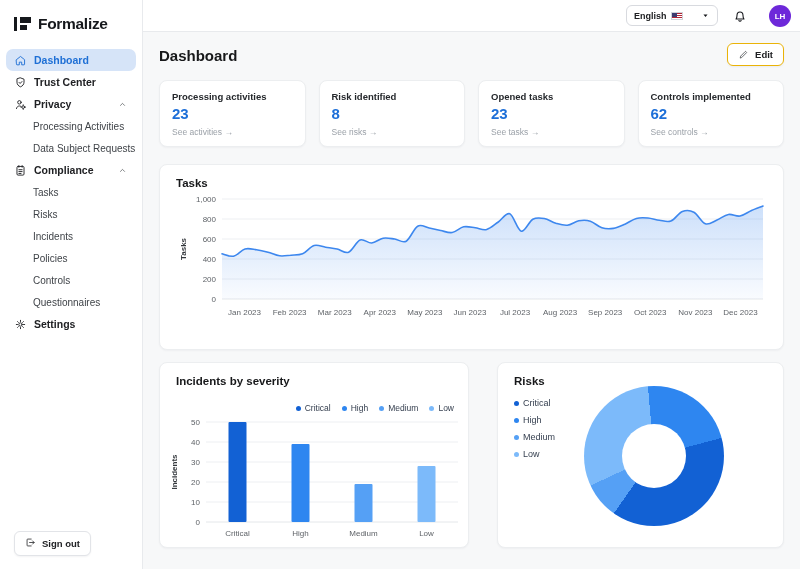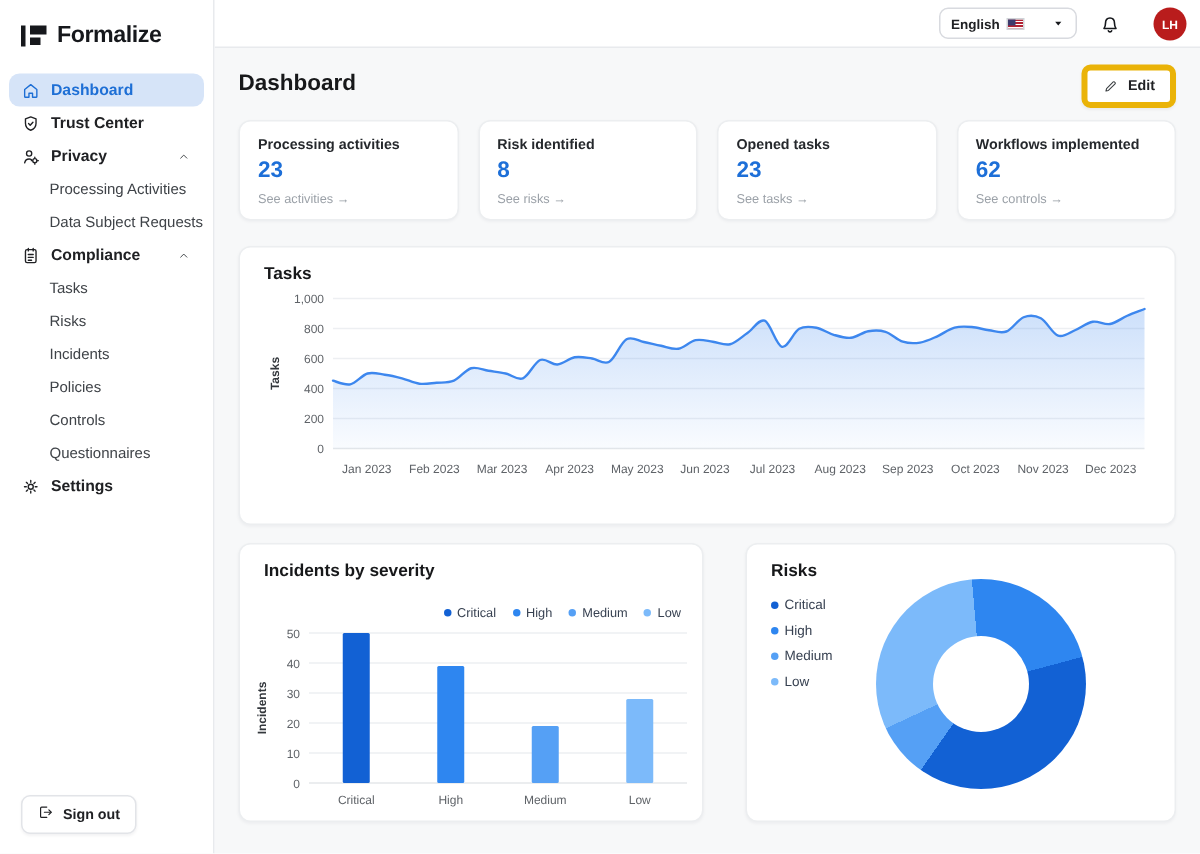--- a/index.html
+++ b/index.html
@@ -30,26 +30,26 @@
   .right { position:absolute; left:143px; top:0; width:657px; height:569px; }
   .topbar { position:relative; height:32px; background:#fff; border-bottom:1px solid #e8eaed; }
   .lang-select { position:absolute; right:82px; top:5px; width:92px; height:21px; border:1px solid #d8dadf; border-radius:6px; background:#fff; display:flex; align-items:center; padding:0 7px; gap:4px; cursor:pointer; }
   .lang-select .lbl { font-size:9px; font-weight:600; color:#202124; }
   .flag { position:relative; width:12px; height:8px; background:repeating-linear-gradient(#b22234 0 1px, #fff 1px 2px); border:0.5px solid #d0d3d8; }
   .flag i { position:absolute; left:0; top:0; width:5px; height:4px; background:#3c3b6e; }
   .lang-select .caret { margin-left:auto; display:inline-flex; color:#16181c; }
   .lang-select .caret svg { width:9px; height:9px; }
   .bell { position:absolute; right:52px; top:8px; width:16px; height:16px; color:#16181c; cursor:pointer; }
   .bell svg { width:16px; height:16px; }
-  .avatar { position:absolute; right:9px; top:5px; width:22px; height:22px; border-radius:50%; background:#b91c1c; color:#fff; font-size:8px; font-weight:700; display:flex; align-items:center; justify-content:center; cursor:pointer; }
+  .avatar { position:absolute; right:9px; top:5px; width:22px; height:22px; border-radius:50%; background:#6d28d9; color:#fff; font-size:8px; font-weight:700; display:flex; align-items:center; justify-content:center; cursor:pointer; }
 
   .main { position:absolute; left:0; top:32px; width:657px; height:537px; background:#f7f8f9; overflow:hidden; }
   .page-head { position:relative; padding:15px 16px 0; }
   .page-title { font-size:15px; font-weight:700; color:#17181a; }
-  .edit-btn { position:absolute; right:16px; top:11px; display:flex; align-items:center; gap:6px; background:#fff; border:4px solid #eab308; border-radius:6px; padding:5px 10px; font-size:9.5px; font-weight:600; color:#202124; box-shadow:0 1px 2px rgba(16,24,40,.05); cursor:pointer; font-family:inherit; }
+  .edit-btn { position:absolute; right:16px; top:11px; display:flex; align-items:center; gap:6px; background:#fff; border:1px solid #eab308; border-radius:6px; padding:5px 10px; font-size:9.5px; font-weight:600; color:#202124; box-shadow:0 1px 2px rgba(16,24,40,.05); cursor:pointer; font-family:inherit; }
   .edit-btn svg { width:11px; height:11px; }
 
   .card { background:#fff; border:1px solid #eceef0; border-radius:8px; box-shadow:0 1px 2px rgba(16,24,40,.04); }
   .stats { display:flex; gap:13px; margin:16px 16px 0; }
   .stat-card { flex:1; height:67px; padding:10px 12px 9px; display:flex; flex-direction:column; }
   .stat-title { font-size:9.5px; font-weight:600; color:#25282c; }
   .stat-value { font-size:15px; font-weight:700; color:#1d6fd8; margin-top:3px; }
   .stat-link { font-size:8.5px; color:#9ba1a8; margin-top:auto; cursor:pointer; }
 
   .tasks-card { position:relative; margin:17px 16px 0; height:186px; padding:12px 16px; }
@@ -221,21 +221,21 @@
             <div class="stat-title">Risk identified</div>
             <div class="stat-value">8</div>
             <div class="stat-link">See risks →</div>
           </div>
           <div class="card stat-card">
             <div class="stat-title">Opened tasks</div>
             <div class="stat-value">23</div>
             <div class="stat-link">See tasks →</div>
           </div>
           <div class="card stat-card">
-            <div class="stat-title">Workflows implemented</div>
+            <div class="stat-title">Controls implemented</div>
             <div class="stat-value">62</div>
             <div class="stat-link">See controls →</div>
           </div>
         </div>
 
       <section class="card tasks-card">
         <h2 class="card-title">Tasks</h2>
         <div id="line-chart">
             <svg width="595" height="142" viewBox="0 0 595 142">
               <defs>

